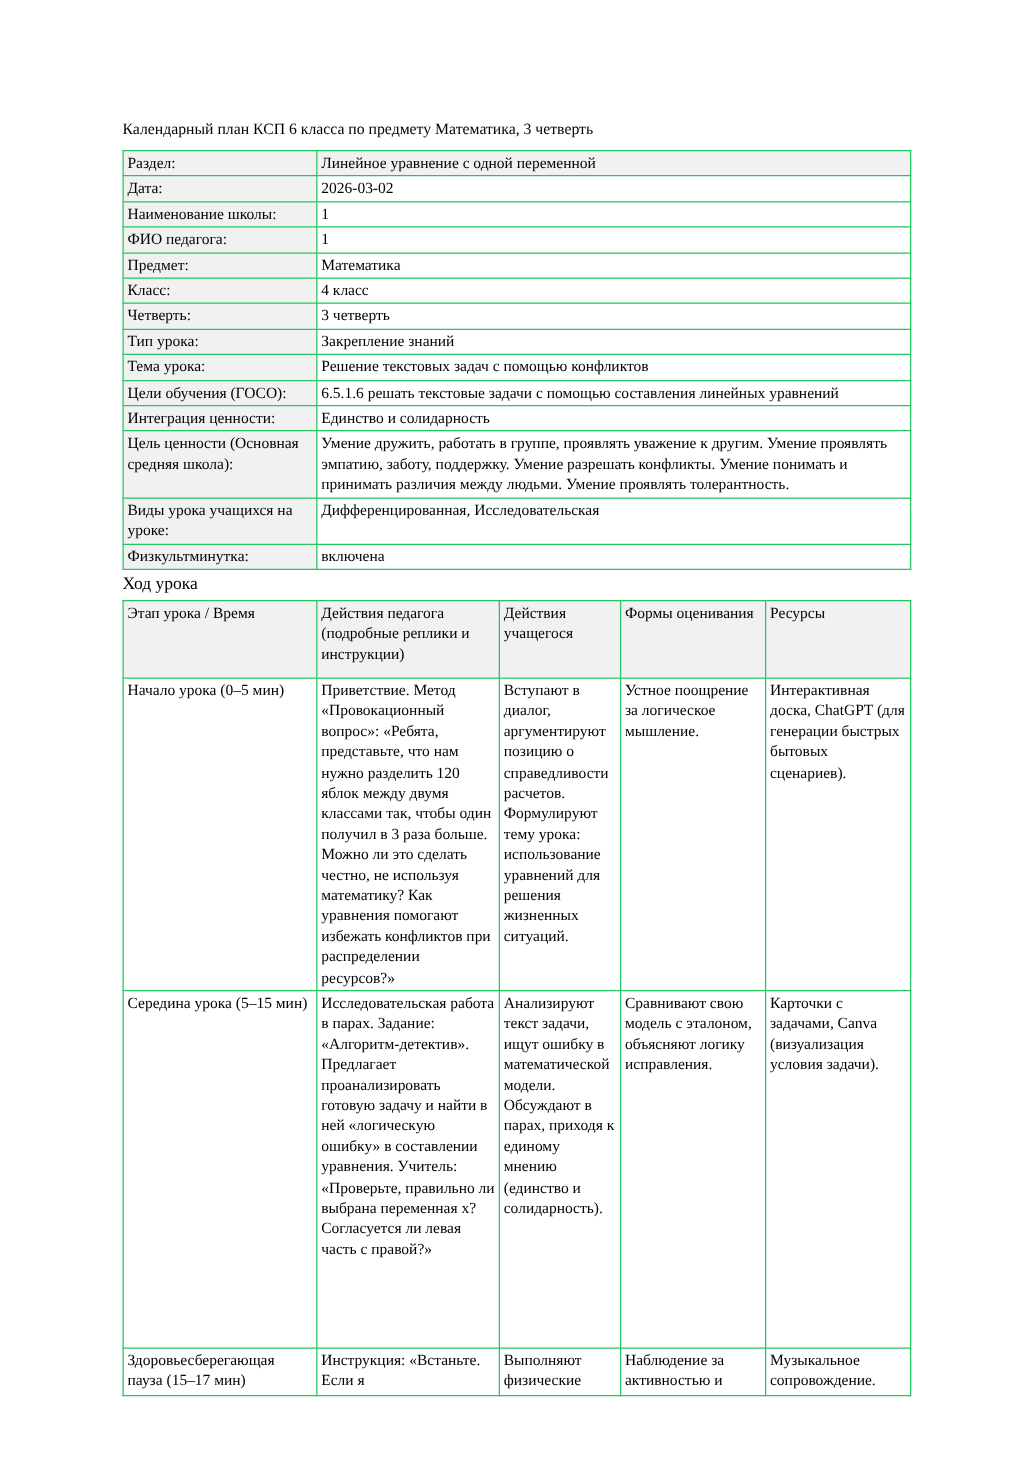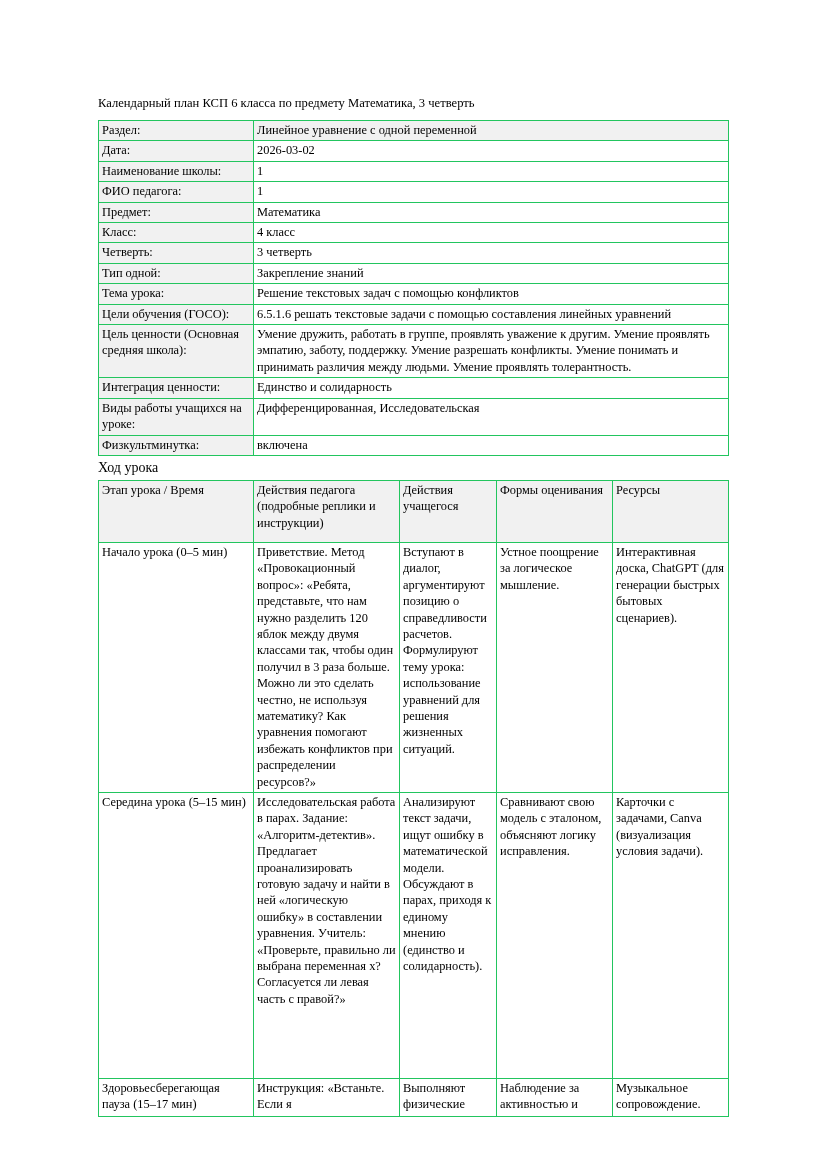--- a/index.html
+++ b/index.html
@@ -130,41 +130,41 @@
         </tr>
         <tr>
           <td class="label">Класс:</td>
           <td class="value">4 класс</td>
         </tr>
         <tr>
           <td class="label">Четверть:</td>
           <td class="value">3 четверть</td>
         </tr>
         <tr>
-          <td class="label">Тип одной:</td>
+          <td class="label">Тип урока:</td>
           <td class="value">Закрепление знаний</td>
         </tr>
         <tr>
           <td class="label">Тема урока:</td>
           <td class="value">Решение текстовых задач с помощью конфликтов</td>
         </tr>
         <tr>
           <td class="label">Цели обучения (ГОСО):</td>
           <td class="value value-nowrap">6.5.1.6 решать текстовые задачи с помощью составления линейных уравнений</td>
         </tr>
         <tr>
+          <td class="label">Интеграция ценности:</td>
+          <td class="value">Единство и солидарность</td>
+        </tr>
+        <tr>
           <td class="label">Цель ценности (Основная средняя школа):</td>
           <td class="value">Умение дружить, работать в группе, проявлять уважение к другим. Умение проявлять эмпатию, заботу, поддержку. Умение разрешать конфликты. Умение понимать и принимать различия между людьми. Умение проявлять толерантность.</td>
         </tr>
         <tr>
-          <td class="label">Интеграция ценности:</td>
-          <td class="value">Единство и солидарность</td>
-        </tr>
-        <tr>
-          <td class="label">Виды работы учащихся на уроке:</td>
+          <td class="label">Виды урока учащихся на уроке:</td>
           <td class="value">Дифференцированная, Исследовательская</td>
         </tr>
         <tr>
           <td class="label">Физкультминутка:</td>
           <td class="value">включена</td>
         </tr>
       </tbody>
     </table>
 
     <div class="section-caption">Ход урока</div>

